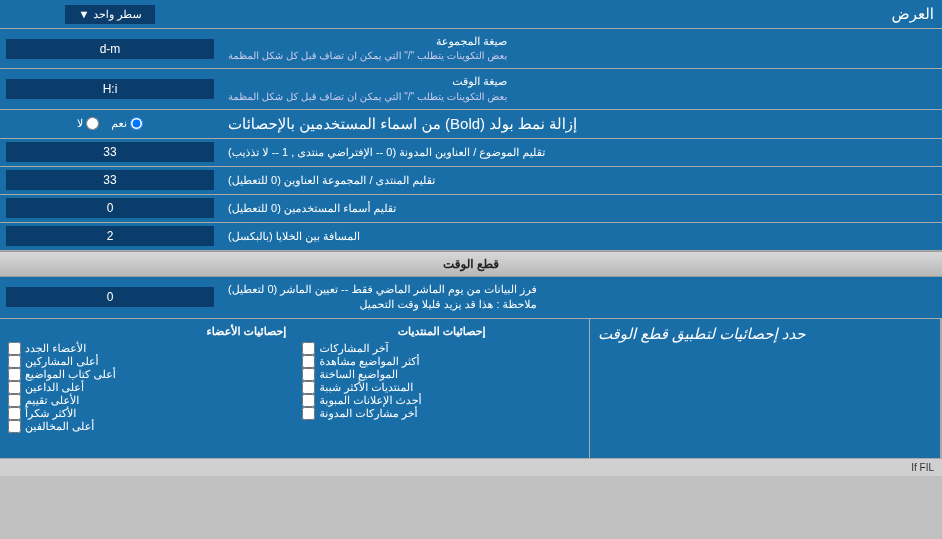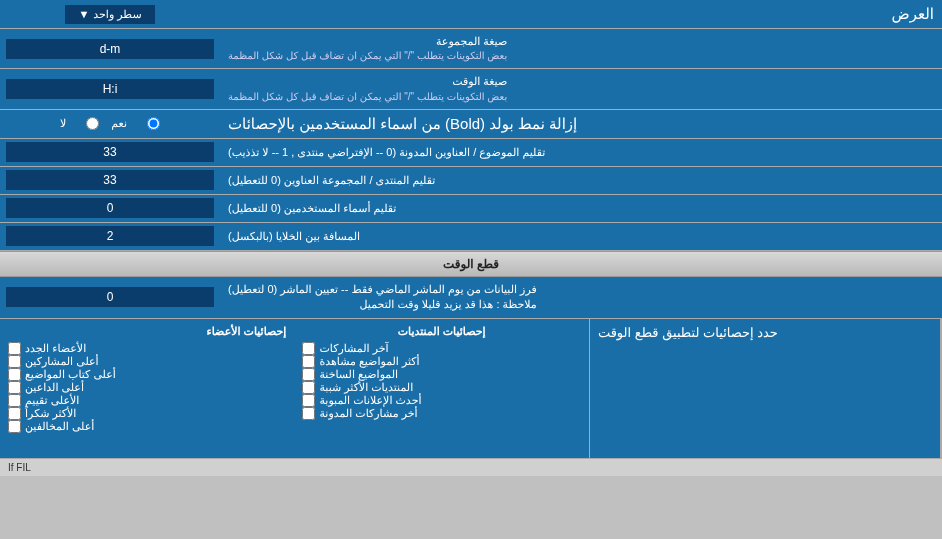--- a/index.html
+++ b/index.html
@@ -112,21 +112,21 @@
       justify-content: center;
       gap: 12px;
       padding: 3px 6px;
       direction: rtl;
     }
     .radio-row .radio-part label {
       color: #fff;
       font-size: 11px;
       display: flex;
       align-items: center;
-      gap: 20px;
+      gap: 3px;
       cursor: pointer;
     }
     
     .gray-section-header {
       background: linear-gradient(to bottom, #d8d8d8, #b8b8b8);
       border-bottom: 1px solid #999;
       border-top: 1px solid #999;
       text-align: center;
       font-weight: bold;
       color: #222;
@@ -152,37 +152,38 @@
     }
     
     .define-section {
       background: #1a6ea8;
       flex: 1.2;
       display: flex;
       align-items: flex-start;
       justify-content: flex-end;
       padding: 6px 8px;
       color: #fff;
-      font-size: 13px;
+      font-size: 15px;
       text-align: right;
       border-right: 2px solid #aaa;
+      font-style: italic;
     }
     .bottom-area {
       display: flex;
       background: #1a6ea8;
       min-height: 140px;
       border-bottom: 1px solid #aaa;
     }
     
     .footer-bar {
       background: #d0d0d0;
       padding: 3px 8px;
       font-size: 10px;
       color: #333;
-      text-align: left;
+      text-align: right;
       direction: ltr;
     }
   </style>
 </head>
 <body>
 
 <div class="main-container">
 
   <div class="row-first">
     <div class="label-part">

